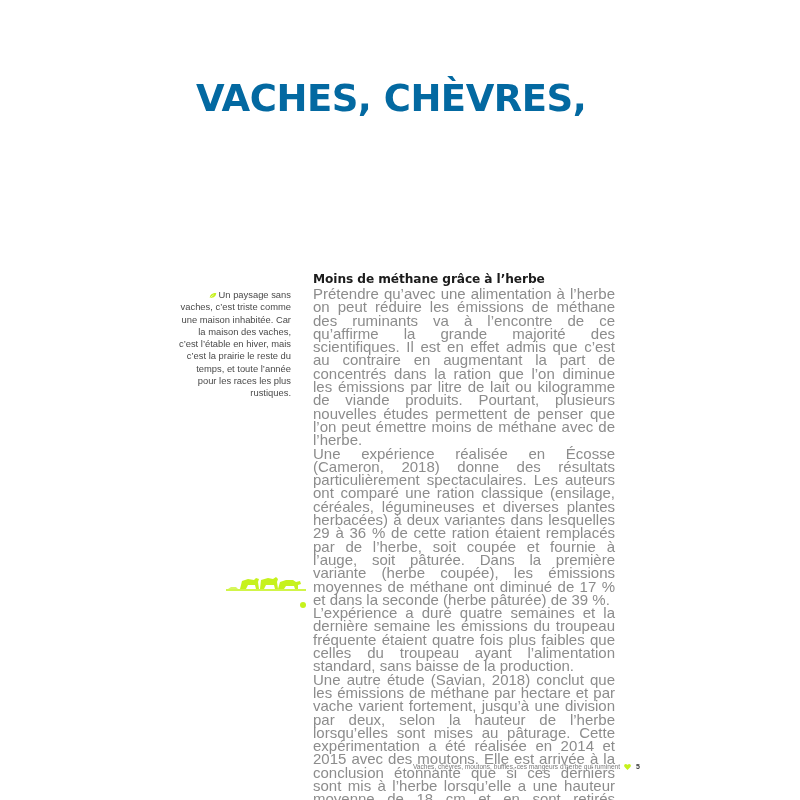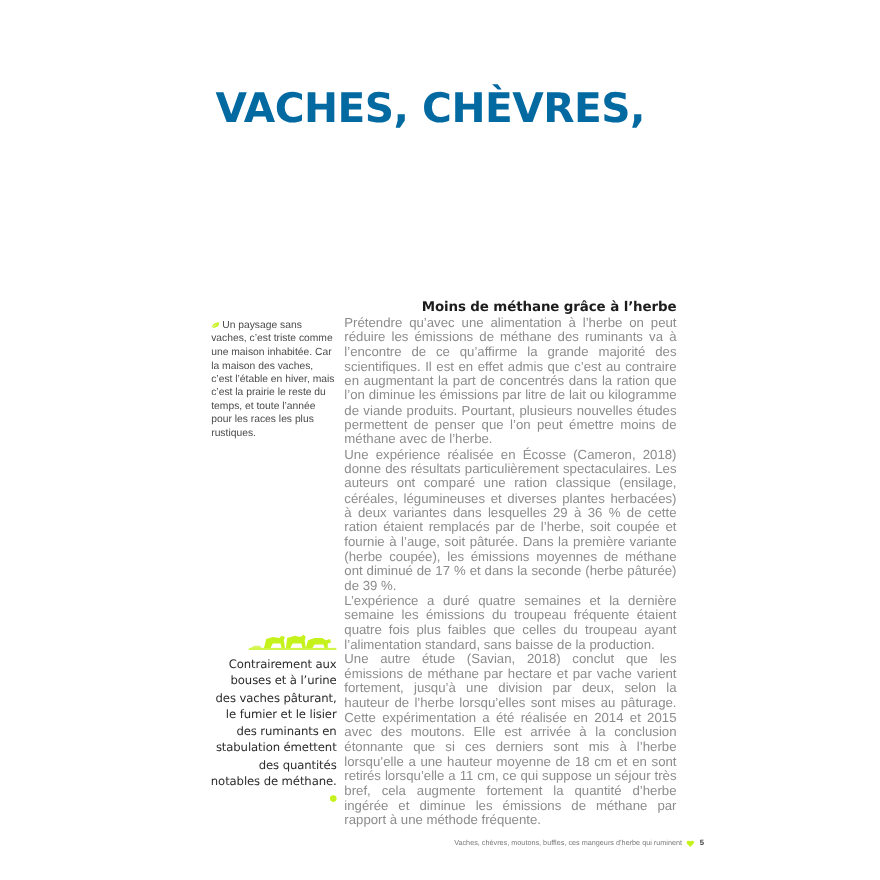--- a/index.html
+++ b/index.html
@@ -25,23 +25,24 @@
       font-weight: bold;
       font-size: 37px;
       line-height: 38px;
       letter-spacing: -0.5px;
       text-transform: uppercase;
     }
     .title span { display: block; white-space: nowrap; }
 
     .sidenote-top {
       position: absolute;
-      left: 192px;
+      left: 178px;
       top: 289px;
       width: 113px;
+      text-align: right;
       font-family: "Liberation Sans", sans-serif;
       font-size: 9.4px;
       line-height: 12.3px;
       color: #4a4a4a;
     }
     .leaf-icon {
       display: inline-block;
       width: 8px;
       height: 7px;
       margin-right: 2px;
@@ -85,26 +86,25 @@
       width: 302px;
     }
     .section-heading {
       margin: 0;
       font-family: "DejaVu Sans", sans-serif;
       font-weight: bold;
       font-size: 12.2px;
       line-height: 15px;
       color: #1c1c1c;
       letter-spacing: -0.1px;
-      text-align: right;
     }
     .para {
       margin: 0;
       font-family: "Liberation Sans", sans-serif;
-      font-size: 12px;
+      font-size: 15px;
       line-height: 13.3px;
       color: #8c8c8c;
       text-align: justify;
       text-align-last: left;
     }
 
     .footer {
       position: absolute;
       right: 160px;
       top: 763px;
@@ -143,21 +143,21 @@
 
 <svg class="herd-icon" viewBox="0 0 80 16">
   <rect x="0" y="14" width="80" height="2" fill="#c6f21c" opacity="0.8"></rect>
   <path d="M14 14 L16 6 L22 4 L28 5 L30 3 L33 4 L32 7 L33 14 L30 14 L29 10 L22 10 L20 14 Z" fill="#c6f21c"></path>
   <path d="M34 14 L35 5 L42 3 L47 4 L50 2 L52 4 L51 7 L52 14 L49 14 L48 10 L40 10 L38 14 Z" fill="#c6f21c"></path>
   <path d="M52 14 L54 7 L60 5 L67 5 L70 7 L74 6 L75 9 L72 10 L72 14 L69 14 L68 11 L60 11 L58 14 Z" fill="#c6f21c"></path>
   <path d="M2 14 L5 12 L10 12 L12 14 Z" fill="#c6f21c" opacity="0.7"></path>
 </svg>
 
 <aside class="sidenote-bottom">
-  <span>Contrairement aux bouses et à l’urine des vaches pâturant, le fumier et le lisier des ruminants en stabulation émettent des quantités notables de méthane.</span><span class="dot"></span>
+  <span class="dot"></span>
 </aside>
 
 <main class="main">
   <h2 class="section-heading">Moins de méthane grâce à l’herbe</h2>
   <p class="para">Prétendre qu’avec une alimentation à l’herbe on peut réduire les émissions de méthane des ruminants va à l’encontre de ce qu’affirme la grande majorité des scientifiques. Il est en effet admis que c’est au contraire en augmentant la part de concentrés dans la ration que l’on diminue les émissions par litre de lait ou kilogramme de viande produits. Pourtant, plusieurs nouvelles études permettent de penser que l’on peut émettre moins de méthane avec de l’herbe.</p>
   <p class="para">Une expérience réalisée en Écosse (Cameron, 2018) donne des résultats particulièrement spectaculaires. Les auteurs ont comparé une ration classique (ensilage, céréales, légumineuses et diverses plantes herbacées) à deux variantes dans lesquelles 29 à 36 % de cette ration étaient remplacés par de l’herbe, soit coupée et fournie à l’auge, soit pâturée. Dans la première variante (herbe coupée), les émissions moyennes de méthane ont diminué de 17 % et dans la seconde (herbe pâturée) de 39 %.</p>
   <p class="para">L’expérience a duré quatre semaines et la dernière semaine les émissions du troupeau fréquente étaient quatre fois plus faibles que celles du troupeau ayant l’alimentation standard, sans baisse de la production.</p>
   <p class="para">Une autre étude (Savian, 2018) conclut que les émissions de méthane par hectare et par vache varient fortement, jusqu’à une division par deux, selon la hauteur de l’herbe lorsqu’elles sont mises au pâturage. Cette expérimentation a été réalisée en 2014 et 2015 avec des moutons. Elle est arrivée à la conclusion étonnante que si ces derniers sont mis à l’herbe lorsqu’elle a une hauteur moyenne de 18 cm et en sont retirés lorsqu’elle a 11 cm, ce qui suppose un séjour très bref, cela augmente fortement la quantité d’herbe ingérée et diminue les émissions de méthane par rapport à une méthode fréquente.</p>
 </main>
 

